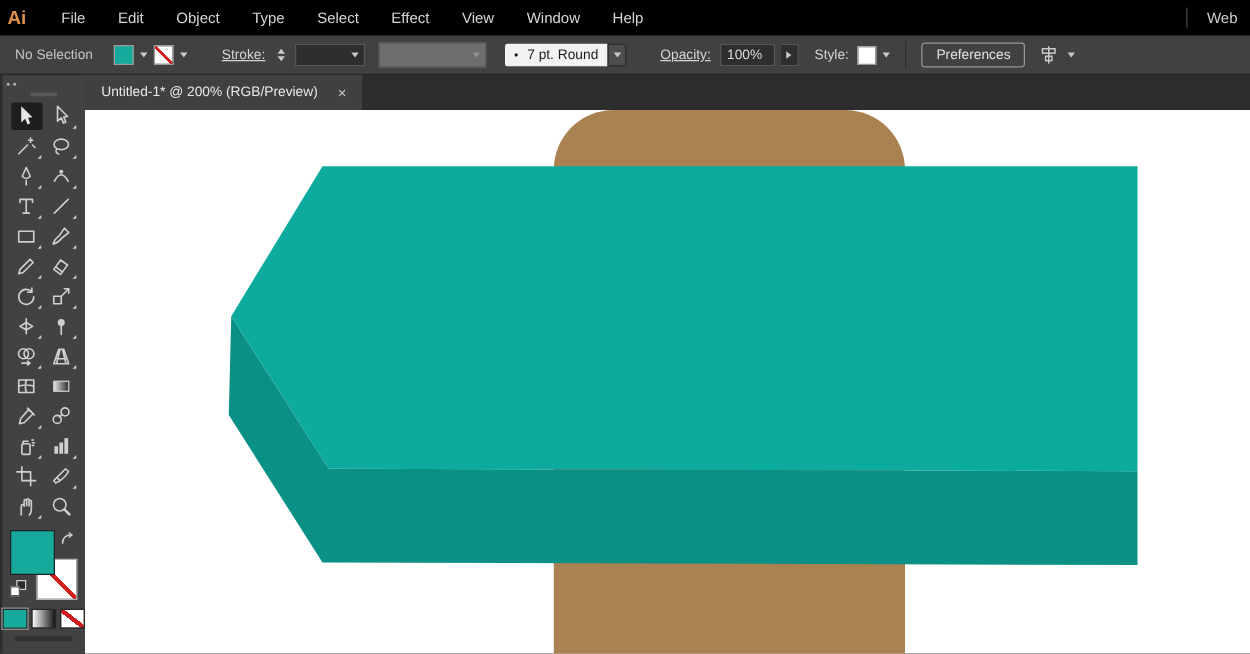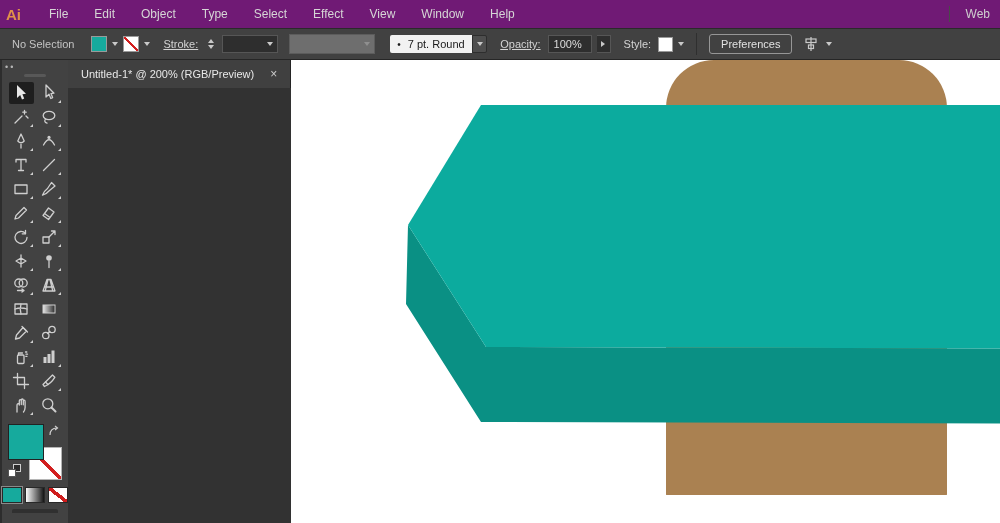--- a/index.html
+++ b/index.html
@@ -1,20 +1,20 @@
 <!DOCTYPE html>
 <html><head>
 <meta charset="utf-8">
 <style>
   * { box-sizing: border-box; }
   html,body { margin:0; padding:0; width:1000px; height:523px; overflow:hidden;
     font-family:"Liberation Sans", sans-serif; background:#323232; }
 
   
-  .app-bar { height:28px; background:#701a75; display:flex; align-items:center;
+  .app-bar { height:28px; background:#000000; display:flex; align-items:center;
     padding:0 10px 0 6px; }
   .ai-logo { color:#e0914a; font-weight:bold; font-size:15px; width:30px; flex:none; }
   .menus { display:flex; }
   .menu-item { color:#d6d6d6; font-size:12px; padding:0 13px; cursor:default; }
   .panel-buttons { display:flex; align-items:center; gap:12px; margin-left:16px; }
   .mini-btn { width:19px; height:17px; background:#5a5a5a; border:1px solid #8d8d8d;
     border-radius:2px; color:#e3e3e3; font-size:9px; font-weight:bold;
     display:flex; align-items:center; justify-content:center; }
   .icon-with-chev { display:flex; align-items:center; gap:5px; }
   .chev { width:0; height:0; border-left:3.5px solid transparent;
@@ -24,21 +24,21 @@
   .ws-label { color:#cfcfcf; font-size:12px; }
 
   
   .control-bar { height:32px; background:#414141; border-top:1px solid #2a2a2a;
     border-bottom:1px solid #262626; display:flex; align-items:center;
     padding:0 8px; gap:5px; }
   .no-selection { color:#c4c4c4; font-size:11px; margin:0 12px 0 4px; }
   .swatch { width:16px; height:16px; border:1px solid #9a9a9a; flex:none; }
   .none-slash { background:
     linear-gradient(to top right, #ffffff 44%, #d21f1f 44%, #d21f1f 56%, #ffffff 56%); }
-  .cb-label { font-size:11px; color:#d3d3d3; text-decoration:underline; margin:0 2px 0 8px; }
+  .cb-label { font-size:11px; color:#d3d3d3; text-decoration:underline; margin:0 2px 0 22px; }
   .cb-label-plain { font-size:11px; color:#d3d3d3; margin:0 2px 0 8px; }
   .stepper { display:flex; flex-direction:column; gap:2px; padding:0 3px; }
   .step-up { width:0;height:0;border-left:3.5px solid transparent;border-right:3.5px solid transparent;border-bottom:4px solid #c9c9c9; }
   .step-dn { width:0;height:0;border-left:3.5px solid transparent;border-right:3.5px solid transparent;border-top:4px solid #c9c9c9; }
   .dd-dark { width:56px; height:18px; background:#2e2e2e; border:1px solid #565656;
     display:flex; align-items:center; justify-content:flex-end; padding:0 4px; }
   .dd-disabled { width:86px; height:20px; background:#6e6e6e; border:1px solid #5c5c5c;
     display:flex; align-items:center; justify-content:flex-end; padding:0 4px; margin-left:6px; }
   .dd-disabled .chev { border-top-color:#8f8f8f; }
   .brush-group { display:flex; align-items:center; margin-left:10px; }
@@ -89,21 +89,21 @@
   .mode-row { display:flex; gap:3px; justify-content:center; margin-top:7px; }
   .mode-btn { width:20px; height:16px; border:1px solid #282828; }
   .mode-btn.selected { outline:1px solid #8a8a8a; }
   .mode-gradient { background:linear-gradient(to right, #fbfbfb, #141414); }
   .mode-none { background:
     linear-gradient(to top right, #ffffff 42%, #cf1d1d 42%, #cf1d1d 58%, #ffffff 58%); }
   .draw-mode-sliver { width:46px; height:4px; background:#303030; margin:6px auto 0;
     border-radius:2px 2px 0 0; }
 
   
-  .content { flex:1; display:flex; flex-direction:row; }
+  .content { flex:1; display:flex; flex-direction:column; }
   .tab-bar { height:28px; background:#2d2d2d; display:flex; align-items:stretch; }
   .doc-tab { background:#404040; display:flex; align-items:center; gap:16px;
     padding:0 13px; border-right:1px solid #242424; }
   .tab-title { font-size:11px; color:#e8e8e8; white-space:nowrap; }
   .tab-close { color:#cbcbcb; font-size:12px; line-height:1; }
   .canvas { flex:1; position:relative; overflow:hidden; }
   .canvas svg { position:absolute; left:0; top:0; }
 </style>
 </head>
 <body>

